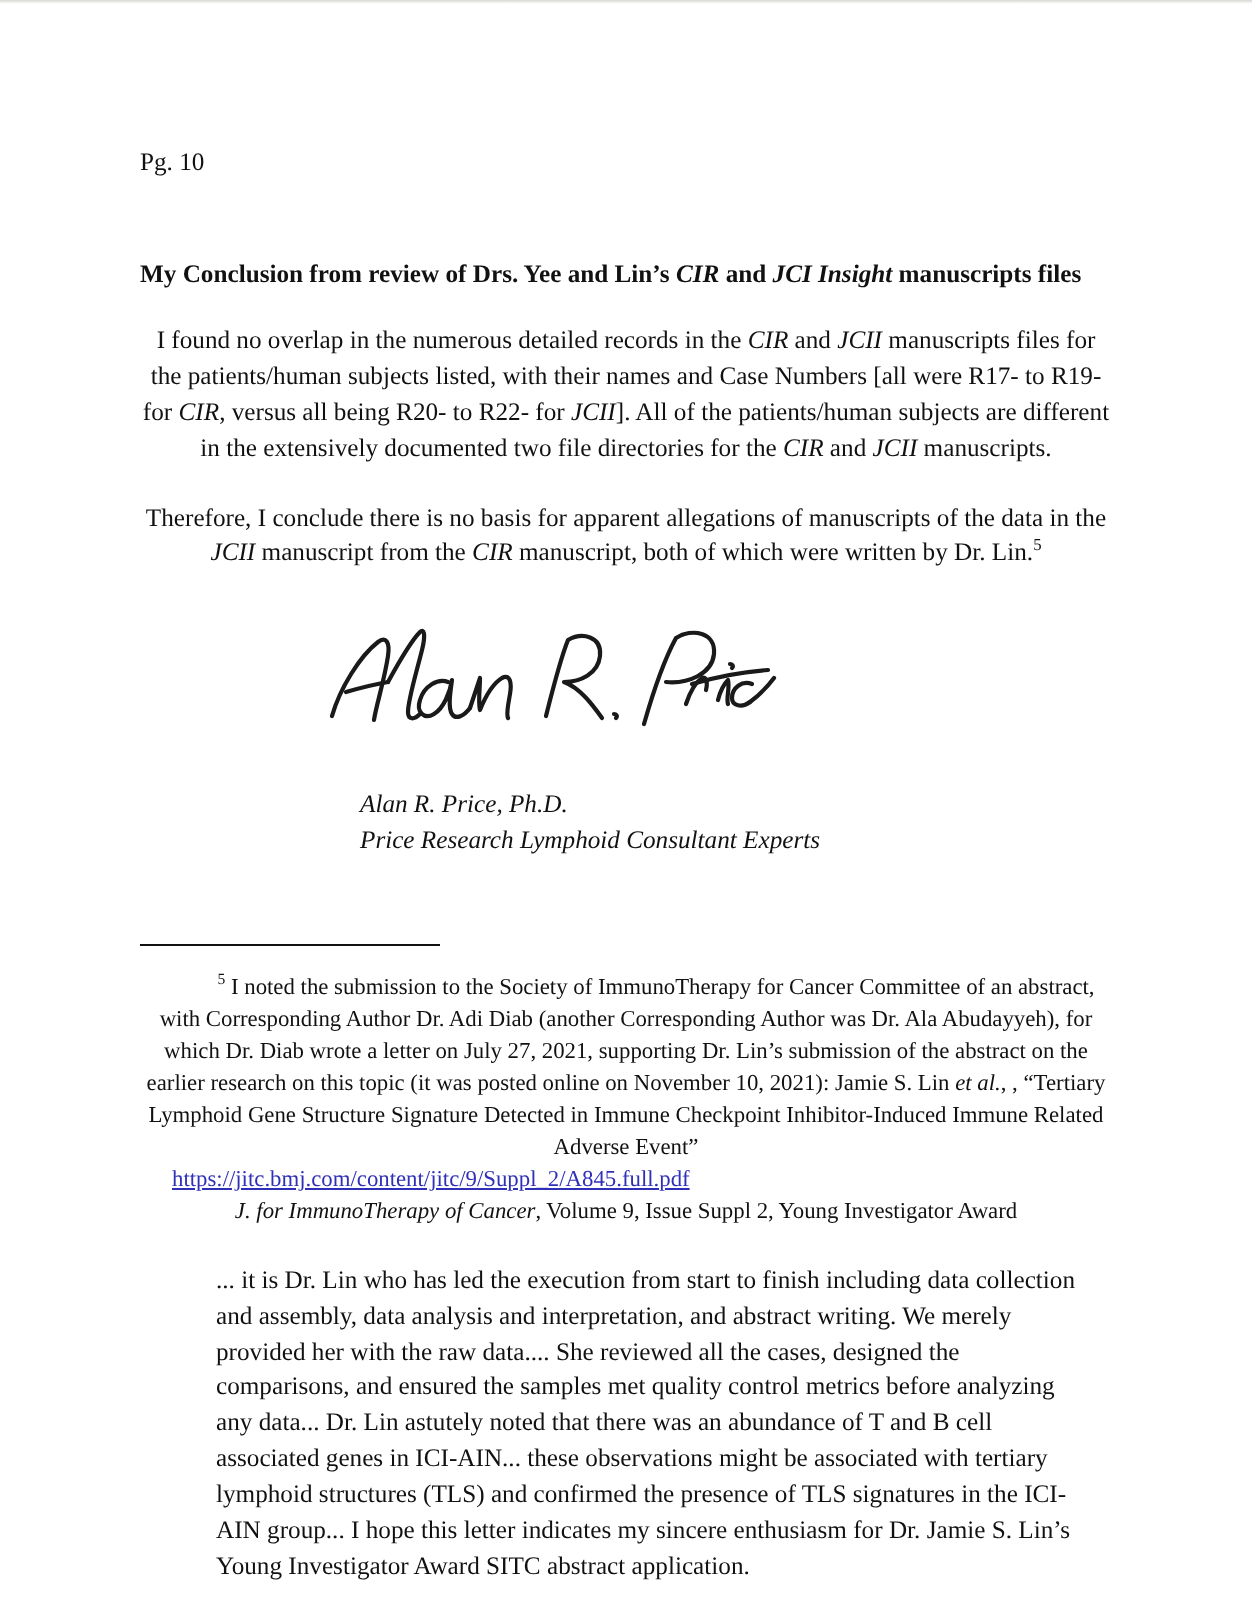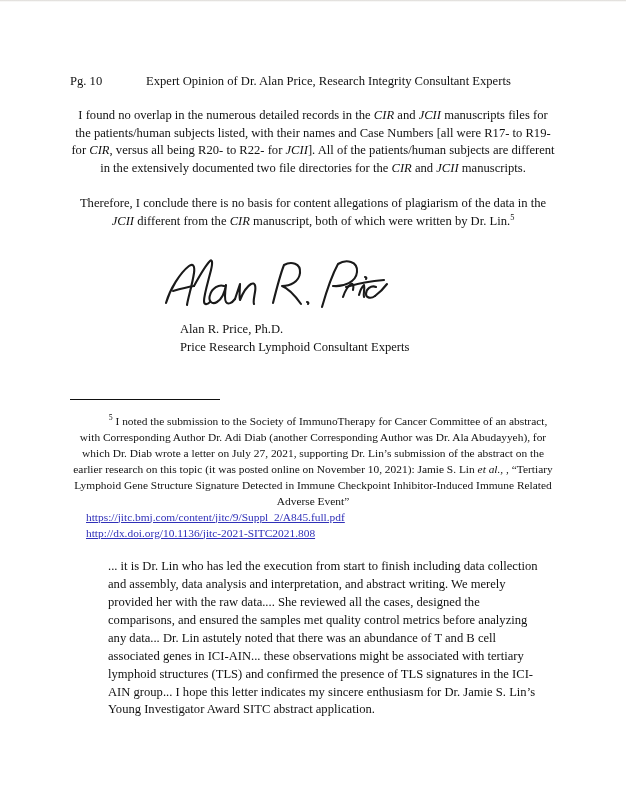--- a/index.html
+++ b/index.html
@@ -66,24 +66,25 @@
 
   
   .signature-wrap {
     margin-top: 22px;
     margin-left: 90px;
     height: 66px;
   }
   .sig-svg { display: block; }
 
   .signer-block {
-    margin-top: 2px;
+    margin-top: 20px;
     margin-left: 110px;
     font-size: 12.6px;
     line-height: 1.42;
+    font-style: italic;
   }
 
   
   .footnote-rule {
     margin-top: 42px;
     width: 150px;
     height: 0;
     border-top: 1.3px solid #111111;
   }
   .footnote {
@@ -128,27 +129,27 @@
 <body>
 
 <div class="page">
 
   <div class="scan-edge-top"></div>
 
   <div class="content">
 
     <div class="header-line">
       <span class="header-pg">Pg. 10</span>
-      <span class="header-title">Expert Opinion of Dr. Alan Price, Research Integrity Consultant Experts</span>
     </div>
 
+    <div class="section-heading"><span>My Conclusion from review of Drs. Yee and Lin’s </span><i>CIR</i><span> and </span><i>JCI Insight</i><span> manuscripts files</span></div>
 
     <div class="body-par"><span>I found no overlap in the numerous detailed records in the </span><i>CIR</i><span> and </span><i>JCII</i><span> manuscripts files for the patients/human subjects listed, with their names and Case Numbers [all were R17- to R19- for </span><i>CIR</i><span>, versus all being R20- to R22- for </span><i>JCII</i><span>].   All of the patients/human subjects are different in the extensively documented two file directories for the </span><i>CIR</i><span> and </span><i>JCII</i><span> manuscripts.</span></div>
 
-    <div class="body-par"><span>Therefore, I conclude there is no basis for content allegations of plagiarism of the data in the </span><i>JCII</i><span> different from the </span><i>CIR</i><span> manuscript, both of which were written by Dr. Lin.</span><sup class="fn-ref">5</sup></div>
+    <div class="body-par"><span>Therefore, I conclude there is no basis for apparent allegations of manuscripts of the data in the </span><i>JCII</i><span> manuscript from the </span><i>CIR</i><span> manuscript, both of which were written by Dr. Lin.</span><sup class="fn-ref">5</sup></div>
 
     <div class="signature-wrap">
       <svg class="sig-svg" width="230" height="62" viewBox="0 0 230 62" xmlns="http://www.w3.org/2000/svg">
         <g fill="none" stroke="#1a1a1a" stroke-width="2.1" stroke-linecap="round" stroke-linejoin="round">
 
           <path d="M6,50 C10,36 20,20 29,13 C33,10 35,13 34,20 C32,33 28,45 27,52"></path>
           <path d="M13,38 C20,36 28,34 34,33"></path>
 
           <path d="M34,33 C40,22 46,12 50,8 C52,6 53,9 51,17 C48,29 44,42 44,48 C44,52 47,52 50,49"></path>
 
@@ -176,20 +177,20 @@
 
     <div class="signer-block">
       <div>Alan R. Price, Ph.D.</div>
       <div>Price Research Lymphoid Consultant Experts</div>
     </div>
 
     <div class="footnote-rule"></div>
 
     <div class="footnote"><span class="fn-indent"></span><sup>5</sup> <span>I noted the submission to the Society of ImmunoTherapy for Cancer Committee of an abstract, with Corresponding Author Dr. Adi Diab (another Corresponding Author was Dr. Ala Abudayyeh), for which Dr. Diab wrote a letter on July 27, 2021, supporting Dr. Lin’s submission of the abstract on the earlier research on this topic (it was posted online on November 10, 2021): Jamie S. Lin </span><i>et al.</i><span>, , “Tertiary Lymphoid Gene Structure Signature Detected in Immune Checkpoint Inhibitor-Induced Immune Related Adverse Event”</span>
       <a class="fn-link" href="#">https://jitc.bmj.com/content/jitc/9/Suppl_2/A845.full.pdf</a>
-      <a class="fn-link" href="#">http://dx.doi.org/10.1136/jitc-2021-SITC2021.808</a>
+      <span class="fn-cite"><i>J. for ImmunoTherapy of Cancer</i><span>, Volume 9, Issue Suppl 2, Young Investigator Award</span></span>
     </div>
 
 
     <div class="blockquote">... it is Dr. Lin who has led the execution from start to finish including data collection and assembly, data analysis and interpretation, and abstract writing. We merely provided her with the raw data.... She reviewed all the cases, designed the comparisons, and ensured the samples met quality control metrics before analyzing any data...  Dr. Lin astutely noted that there was an abundance of T and B cell associated genes in ICI-AIN... these observations might be associated with tertiary lymphoid structures (TLS) and confirmed the presence of TLS signatures in the ICI-AIN group... I hope this letter indicates my sincere enthusiasm for Dr. Jamie S. Lin’s Young Investigator Award SITC abstract application.</div>
 
   </div>
 </div>
 
 </body></html>

